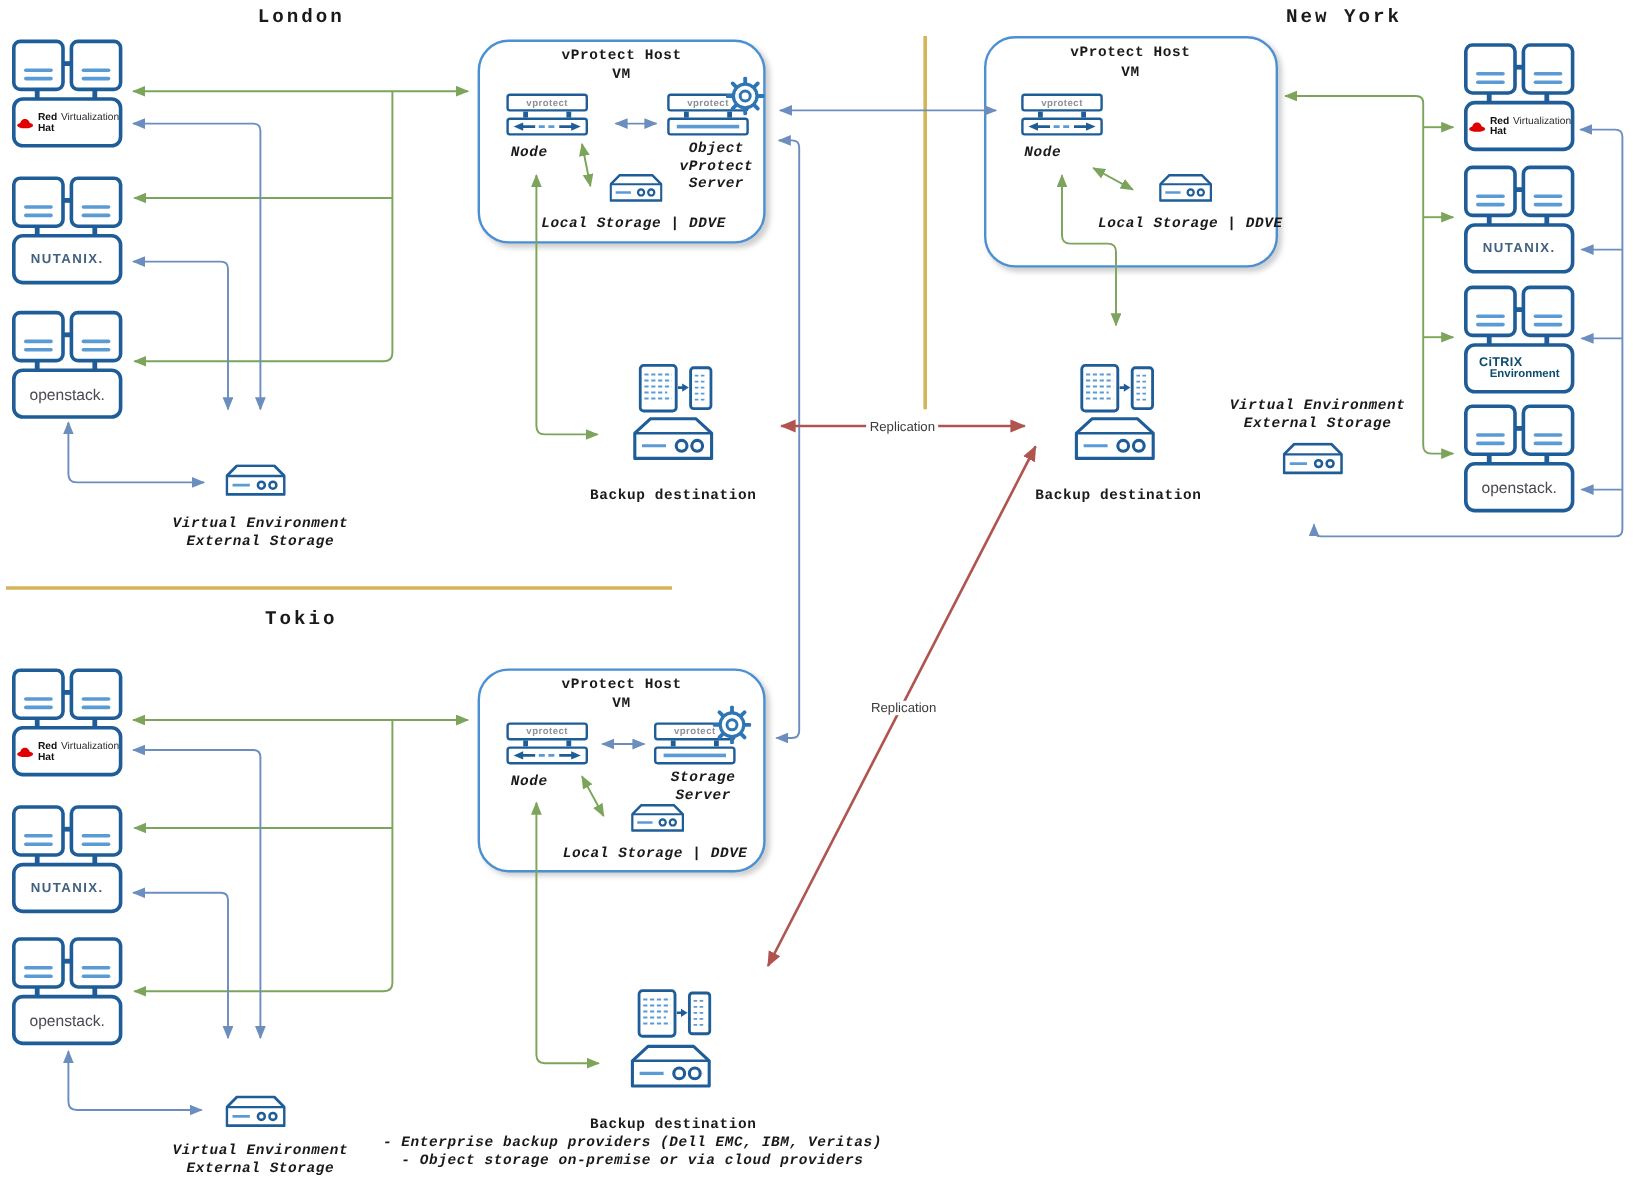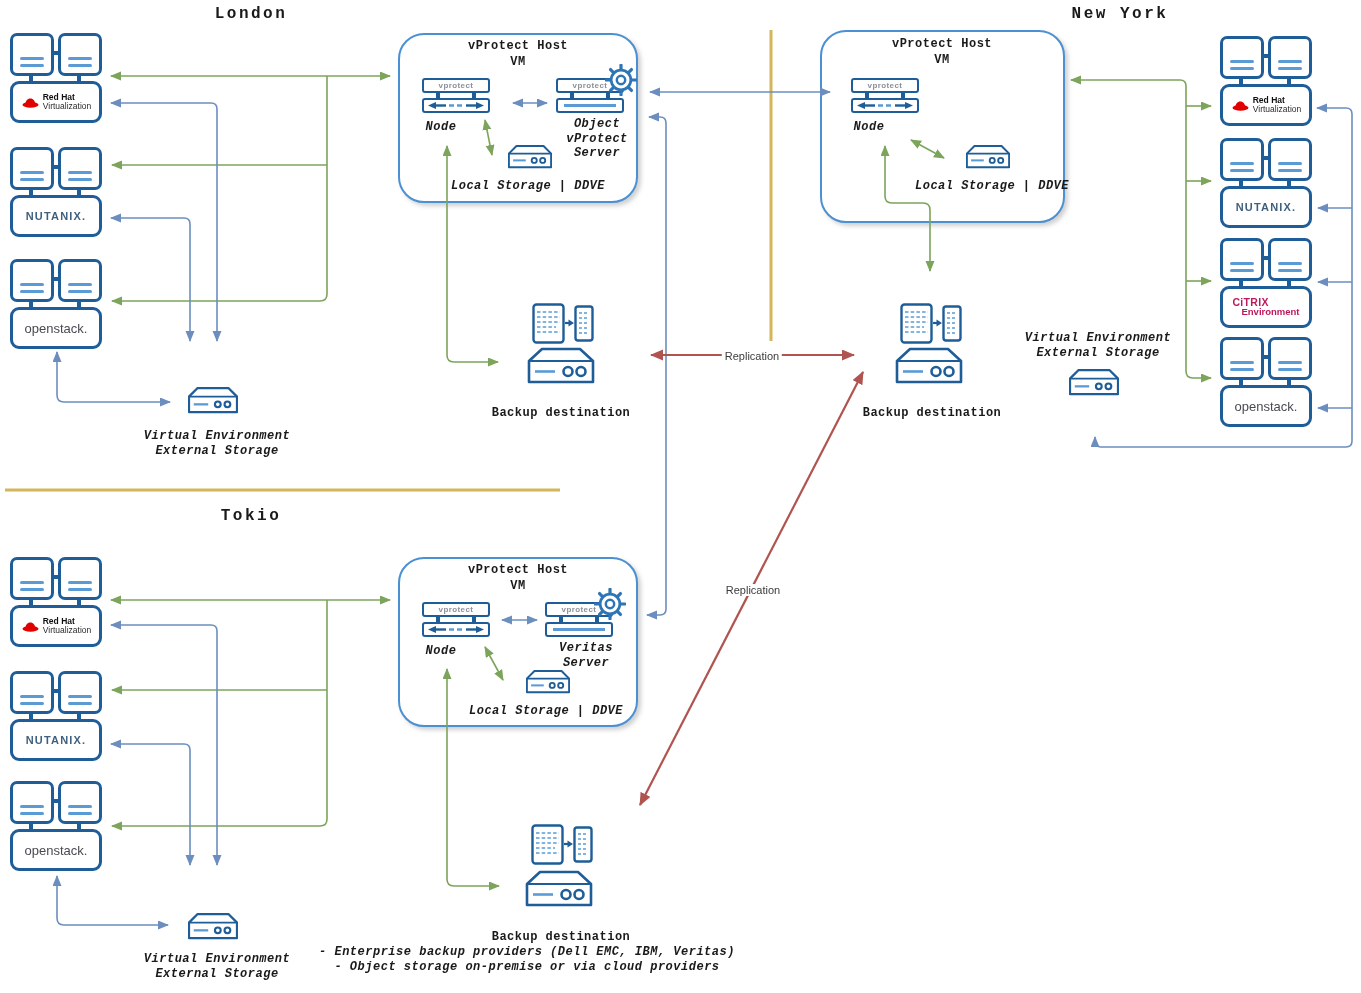--- a/index.html
+++ b/index.html
@@ -36,26 +36,26 @@
   .mon::before{top:21px}.mon::after{top:28px}
   .mlink{position:absolute;left:43px;top:18px;width:6px;height:4px;background:var(--dk)}
   .stem{position:absolute;top:42px;width:4px;height:8px;background:var(--dk)}
   .stem.s1{left:19px}.stem.s2{left:67px}
   .lgbox{position:absolute;left:0;top:48px;width:92px;height:42px;border:3px solid var(--dk);
        border-radius:9px;background:#fff;box-sizing:border-box;
        display:flex;align-items:center;justify-content:center}
 
   
   .rh{display:flex;align-items:center;gap:3px;font-family:"Liberation Sans",sans-serif}
-  .rh-t{display:flex;flex-direction:column;line-height:9px;text-align:left}
+  .rh-t{display:flex;flex-direction:row;line-height:9px;text-align:left}
   .rh-t .l1{font-size:8.5px;font-weight:800;color:#101010}
   .rh-t .l2{font-size:8.5px;font-weight:400;color:#2b2b2b}
   .nx{font-family:"Liberation Sans",sans-serif;font-size:11px;font-weight:800;
       letter-spacing:1.2px;color:#3f607f}
-  .cx{font-family:"Liberation Sans",sans-serif;color:#be185d;line-height:10px;text-align:left}
+  .cx{font-family:"Liberation Sans",sans-serif;color:#0c4a6e;line-height:10px;text-align:left}
   .cx .l1{font-size:10.5px;font-weight:800;letter-spacing:.3px}
   .cx .l2{font-size:9.5px;font-weight:700;padding-left:9px}
   .os{font-family:"Liberation Sans",sans-serif;font-size:13px;font-weight:500;color:#494952}
 
   
   .hostbox{position:absolute;border:2px solid var(--hostb);border-radius:26px;background:#fff;
            box-shadow:3px 3px 4px rgba(120,120,120,.35);box-sizing:border-box;z-index:1}
 
   
   .vpicon{position:absolute;width:68px;z-index:2}
@@ -436,21 +436,21 @@
     <div class="vplbl">vprotect</div>
     <div class="vpstems">
         <i class="a"></i>
         <i class="b"></i>
       </div>
     <div class="vpbase">
         <div class="srvline"></div>
       </div>
   </div>
   <div class="t it" style="left:586px;top:641px;z-index:2">
-    <div>Veritas</div>
+    <div>Storage</div>
       <div>Server</div>
   </div>
 
   <svg class="icon" style="left:526px;top:670px" width="44" height="24" viewBox="0 0 52 28">
     <path d="M1,10 L10,1 H42 L51,10 V26 H1 Z" fill="#fff" stroke="#1e5d98" stroke-width="2.4" stroke-linejoin="round"></path>
     <line x1="1" y1="10" x2="51" y2="10" stroke="#1e5d98" stroke-width="2"></line>
     <line x1="6" y1="18" x2="21" y2="18" stroke="#5b9bd5" stroke-width="2.4"></line>
     <circle cx="31" cy="18" r="3" fill="#fff" stroke="#1e5d98" stroke-width="2.2"></circle>
       <circle cx="41" cy="18" r="3" fill="#fff" stroke="#1e5d98" stroke-width="2.2"></circle>
   </svg>

